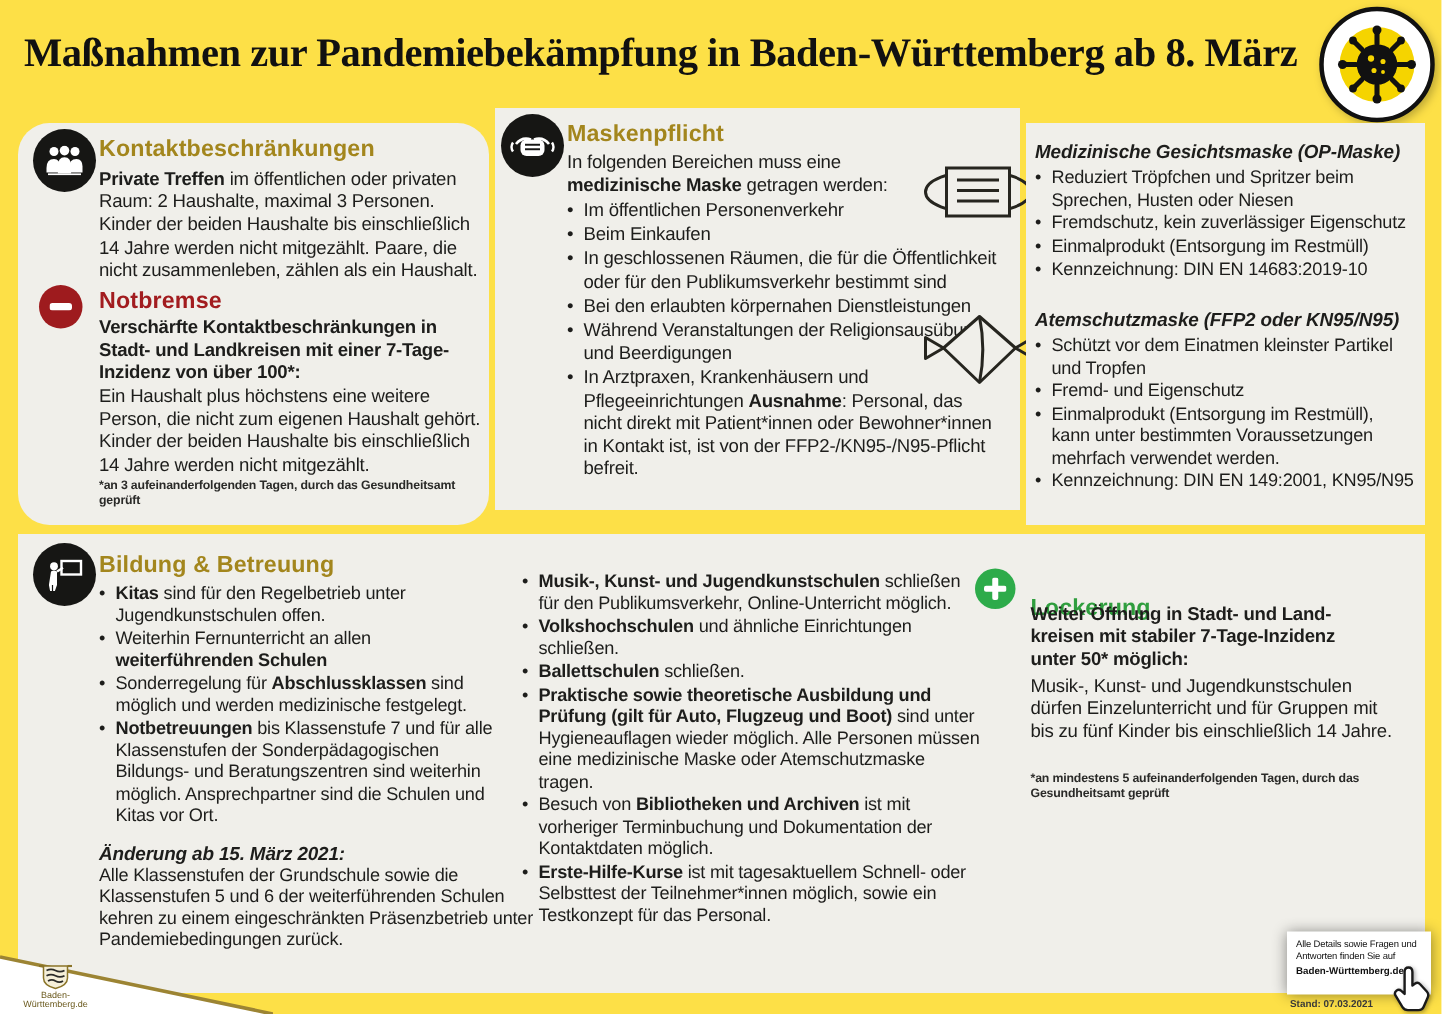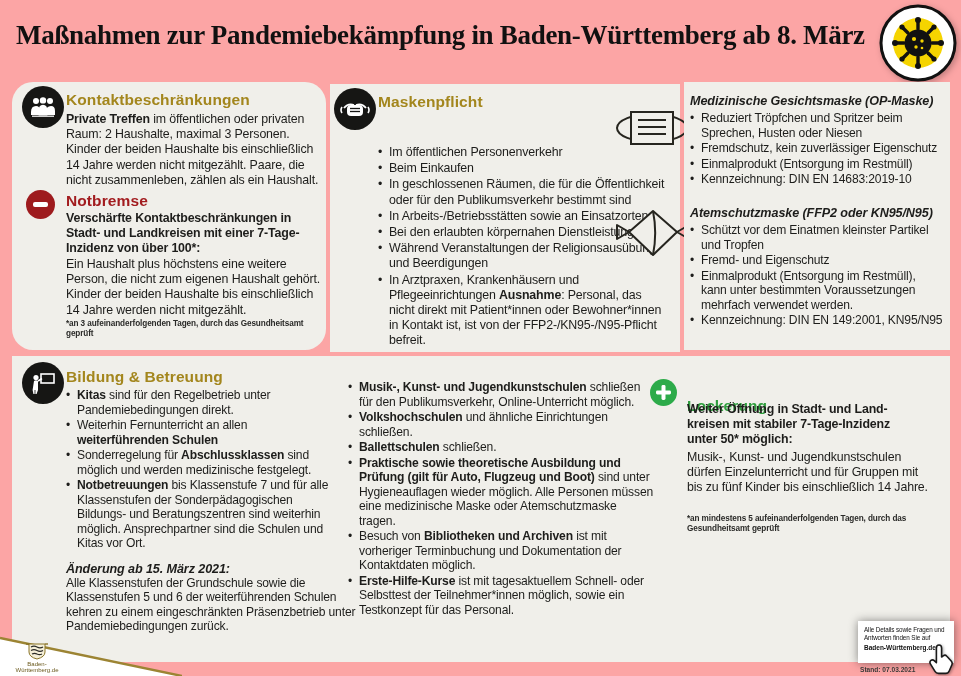--- a/index.html
+++ b/index.html
@@ -1,32 +1,32 @@
 <!DOCTYPE html>
 <html><head>
 <meta charset="utf-8">
 <style>
   * { box-sizing: border-box; }
   html,body { margin:0; padding:0; background:#fff; }
   .page {
-    position:relative; width:961px; height:676px; background:#fca5a5;
+    position:relative; width:961px; height:676px; background:#fde047;
     font-family:"Liberation Sans", sans-serif; color:#1d1d1b; overflow:hidden;
   }
   
   .main-title {
     position:absolute; left:16px; top:20px; margin:0; width:860px;
     font-family:"Liberation Serif", serif; font-weight:bold;
     font-size:27px; letter-spacing:-0.3px; color:#111;
   }
   .virus-badge { position:absolute; left:878px; top:3px; width:80px; height:80px;
     filter:drop-shadow(2px 2px 3px rgba(0,0,0,0.25)); }
   
   .panel { position:absolute; background:#f0efea; }
   .panel-kontakt { left:12px; top:82px; width:314px; height:268px;border-radius:21px; }
-  .panel-maske   { left:330px; top:84px; width:350px; height:268px; }
+  .panel-maske   { left:330px; top:72px; width:350px; height:268px; }
   .panel-masken-info { left:684px; top:82px; width:266px; height:268px; }
   .panel-bildung { left:12px; top:356px; width:938px; height:306px; }
   .abs { position:absolute; }
   
   .sec-title { margin:0; font-size:15.5px; font-weight:bold; letter-spacing:0.1px; }
   .gold  { color:#a3861d; }
   .red   { color:#a21c1f; }
   .green { color:#2f9e3e;margin-top:16px; }
   .body-txt { margin:0; font-size:12.4px; line-height:15.2px; letter-spacing:-0.15px; }
   .body-sm  { margin:0; font-size:12.1px; line-height:14.5px; letter-spacing:-0.15px; }
@@ -128,25 +128,25 @@
         <path d="M2,9 q-2,3 0,6" stroke="#fff" stroke-width="1.6" fill="none"></path>
         <path d="M28,9 q2,3 0,6" stroke="#fff" stroke-width="1.6" fill="none"></path>
         <path d="M4,10 Q8,5 14,7" stroke="#fff" stroke-width="1.8" fill="none"></path>
         <path d="M26,10 Q22,5 16,7" stroke="#fff" stroke-width="1.8" fill="none"></path>
         <rect x="7" y="7" width="16" height="11" rx="4" fill="#fff"></rect>
         <line x1="10" y1="10.5" x2="20" y2="10.5" stroke="#161614" stroke-width="1.3"></line>
         <line x1="10" y1="13.5" x2="20" y2="13.5" stroke="#161614" stroke-width="1.3"></line>
       </svg>
     </div>
     <h2 class="sec-title gold abs" style="left:48px; top:9px;">Maskenpflicht</h2>
+    <p class="body-txt abs" style="left:48px; top:29px; width:238px;"><span>In folgenden Bereichen muss eine </span><b>medizinische Maske</b><span> getragen werden:</span></p>
     <ul class="bullets body-txt abs" style="left:48px; top:61px; width:292px;">
         <li>Im öffentlichen Personenverkehr</li>
         <li>Beim Einkaufen</li>
         <li>In geschlossenen Räumen, die für die Öffentlichkeit oder für den Publikumsverkehr bestimmt sind</li>
-        <li>In Arbeits-/Betriebsstätten sowie an Einsatzorten</li>
         <li>Bei den erlaubten körpernahen Dienstleistungen</li>
         <li>Während Veranstaltungen der Religionsausübung und Beerdigungen</li>
         <li><span>In Arztpraxen, Krankenhäusern und Pflegeeinrichtungen </span><b>Ausnahme</b><span>: Personal, das nicht direkt mit Patient*innen oder Bewohner*innen in Kontakt ist, ist von der FFP2-/KN95-/N95-Pflicht befreit.</span></li>
       </ul>
   </section>
 
   <div class="mask-outline" style="left:614px; top:106px; width:76px; height:44px;">
     <svg width="76" height="44" viewBox="0 0 76 44">
       <ellipse cx="38" cy="22" rx="35" ry="14" fill="none" stroke="#26251f" stroke-width="2"></ellipse>
       <rect x="17" y="6" width="42" height="32" fill="#f0efea" stroke="#26251f" stroke-width="2"></rect>
@@ -186,21 +186,21 @@
       <svg width="26" height="24" viewBox="0 0 26 24">
         <rect x="11" y="3" width="13" height="9" fill="none" stroke="#fff" stroke-width="1.6"></rect>
         <circle cx="6" cy="6.5" r="2.6" fill="#fff"></circle>
         <path d="M4,10 q2,-1.5 4,0 l0,9 l-1.4,4 l-1.2,0 l0,-4 l-0.8,0 l0,4 l-1.2,0 l-0.8,-4 z" fill="#fff"></path>
         <path d="M8,10 L12,7.5" stroke="#fff" stroke-width="1.6"></path>
       </svg>
     </div>
     <h2 class="sec-title gold abs" style="left:54px; top:12px;">Bildung &amp; Betreuung</h2>
     <div class="abs" style="left:54px; top:32px; width:272px;">
       <ul class="bullets body-sm">
-          <li><b>Kitas</b><span> sind für den Regelbetrieb unter Pandemiebedingungen direkt.</span></li>
+          <li><b>Kitas</b><span> sind für den Regelbetrieb unter Jugendkunstschulen offen.</span></li>
           <li><span>Weiterhin Fernunterricht an allen </span><b>weiterführenden Schulen</b></li>
           <li><span>Sonderregelung für </span><b>Abschlussklassen</b><span> sind möglich und werden medizinische festgelegt.</span></li>
           <li><b>Notbetreuungen</b><span> bis Klassenstufe 7 und für alle Klassenstufen der Sonderpädagogischen Bildungs- und Beratungszentren sind weiterhin möglich. Ansprechpartner sind die Schulen und Kitas vor Ort.</span></li>
         </ul>
       <h3 class="sub-title" style="margin-top:11px;">Änderung ab 15. März 2021:</h3>
       <p class="body-sm" style="width:290px;">Alle Klassenstufen der Grundschule sowie die Klassenstufen 5 und 6 der weiterführenden Schulen kehren zu einem eingeschränkten Präsenzbetrieb unter Pandemiebedingungen zurück.</p>
     </div>
 
     <ul class="bullets body-sm abs" style="left:336px; top:24px; width:308px;">
         <li><b>Musik-, Kunst- und Jugendkunstschulen</b><span> schließen für den Publikumsverkehr, Online-Unterricht möglich.</span></li>

